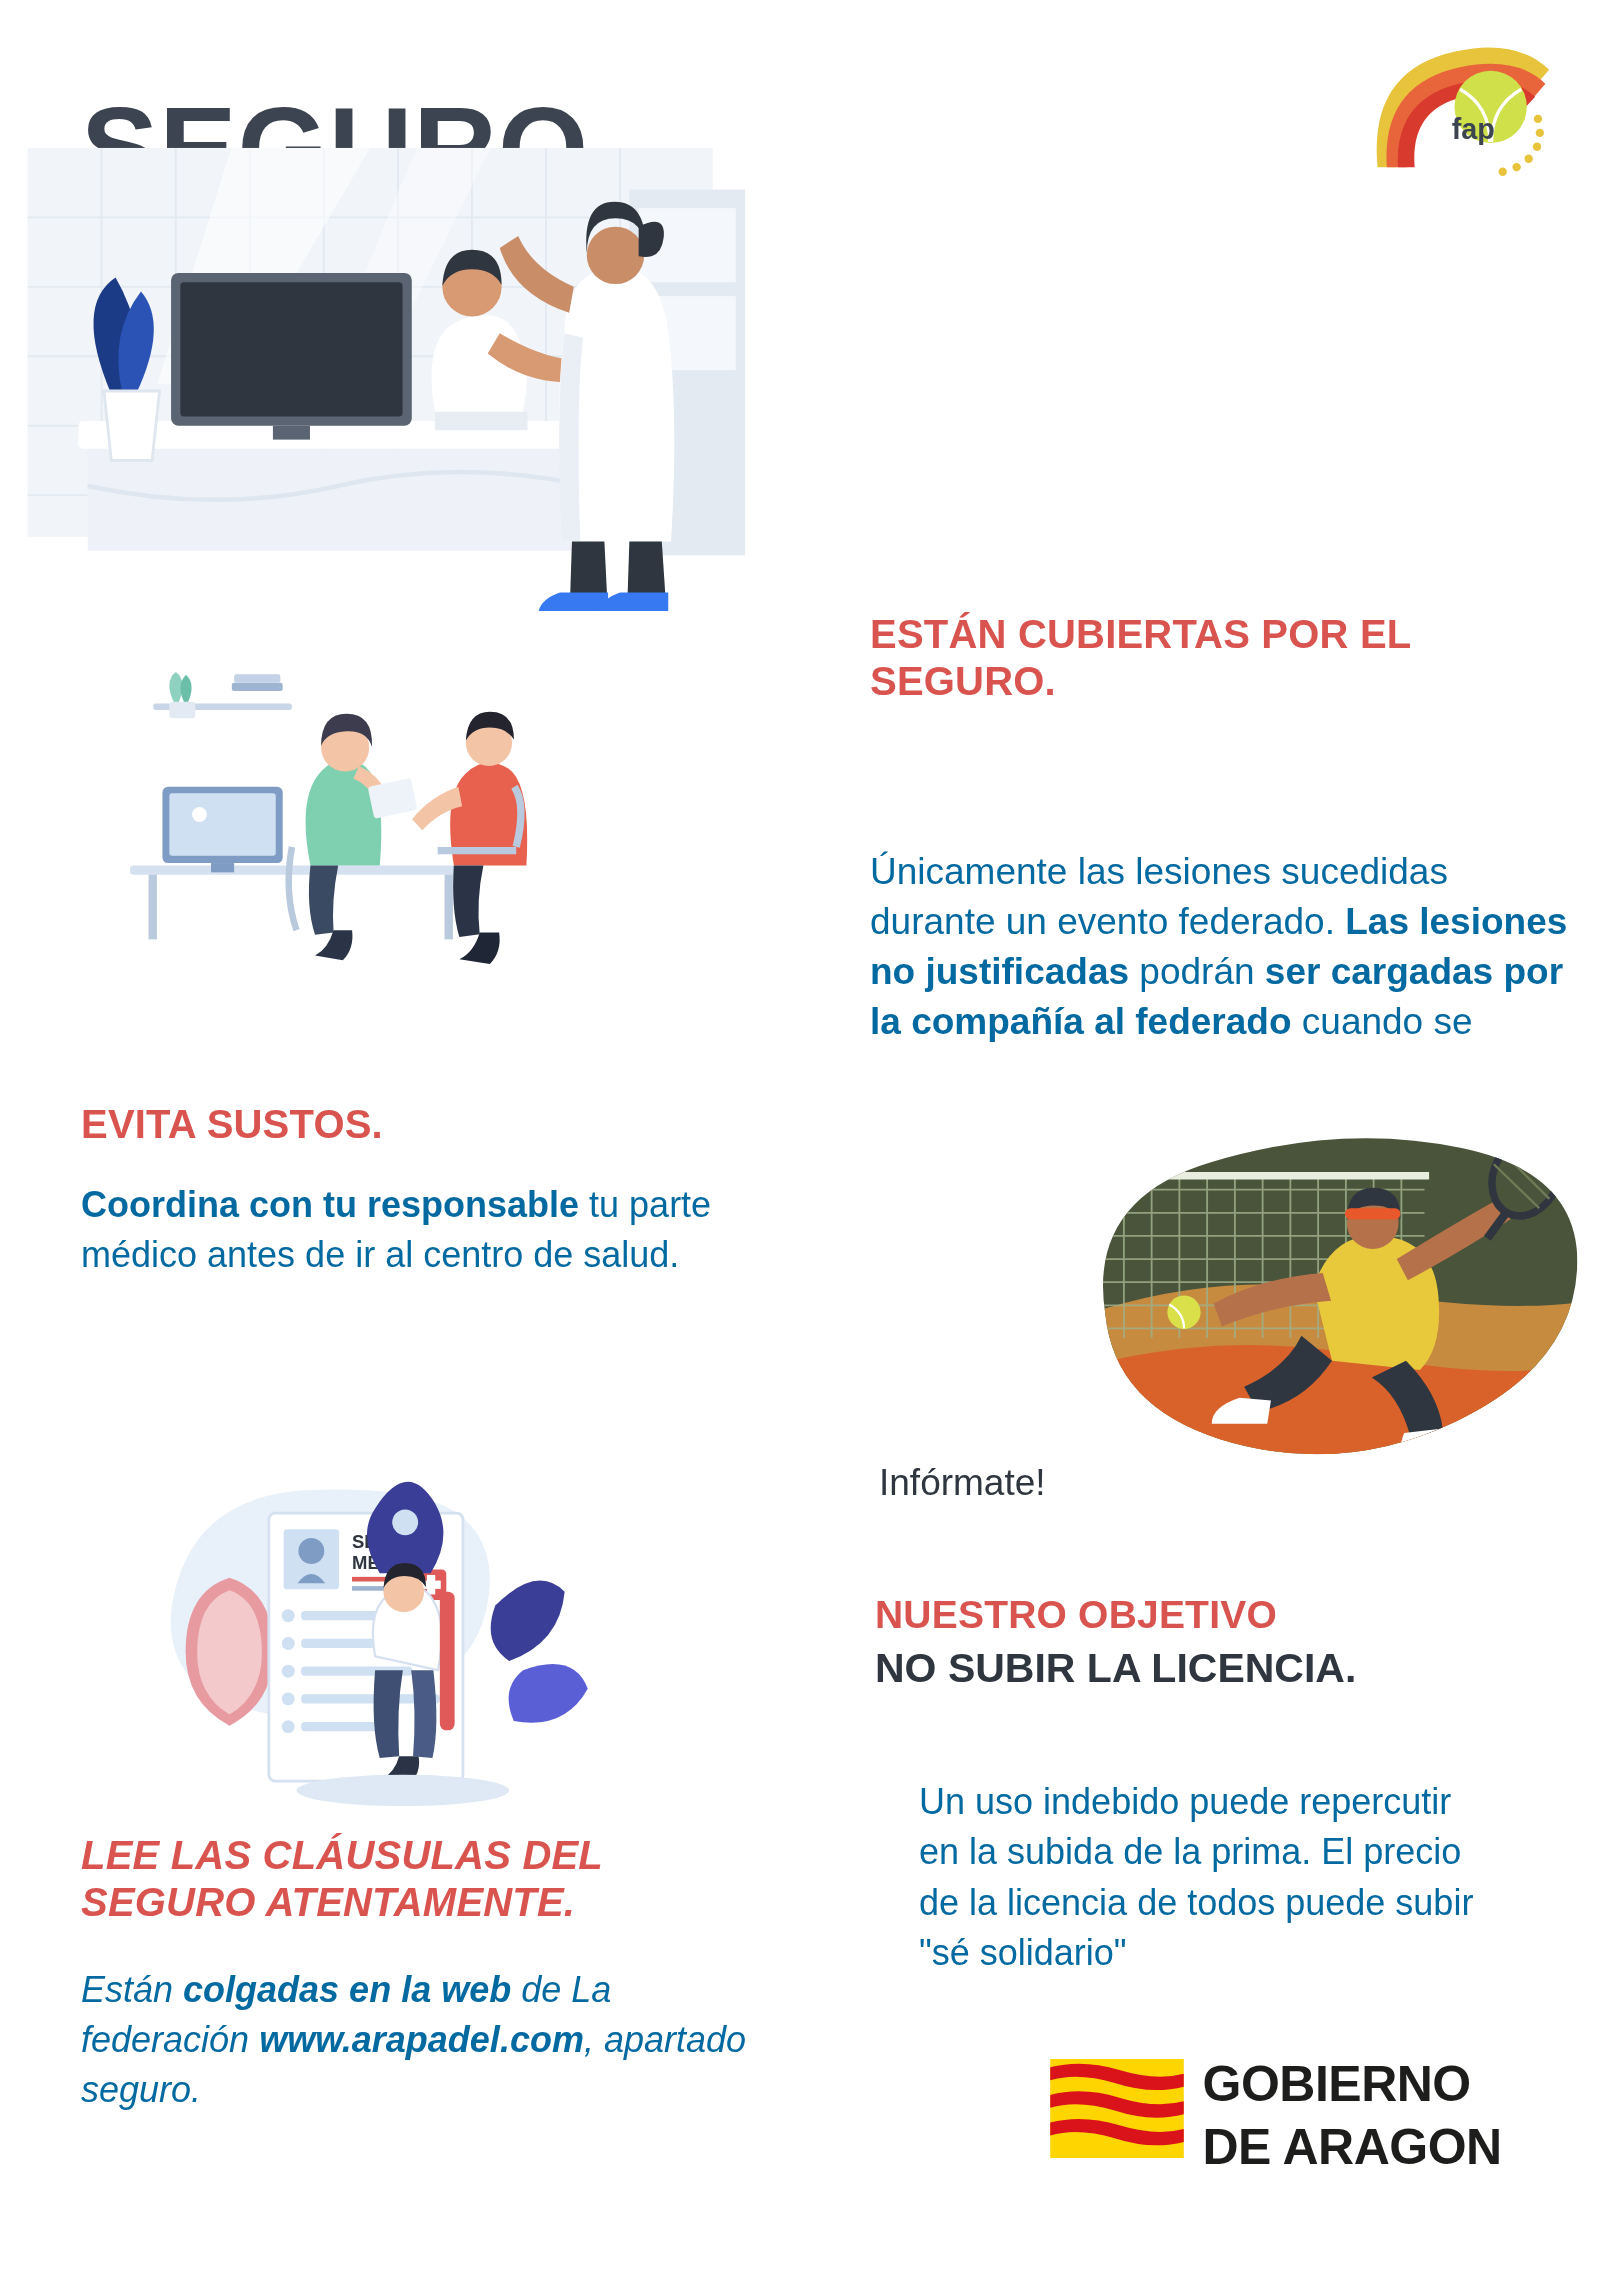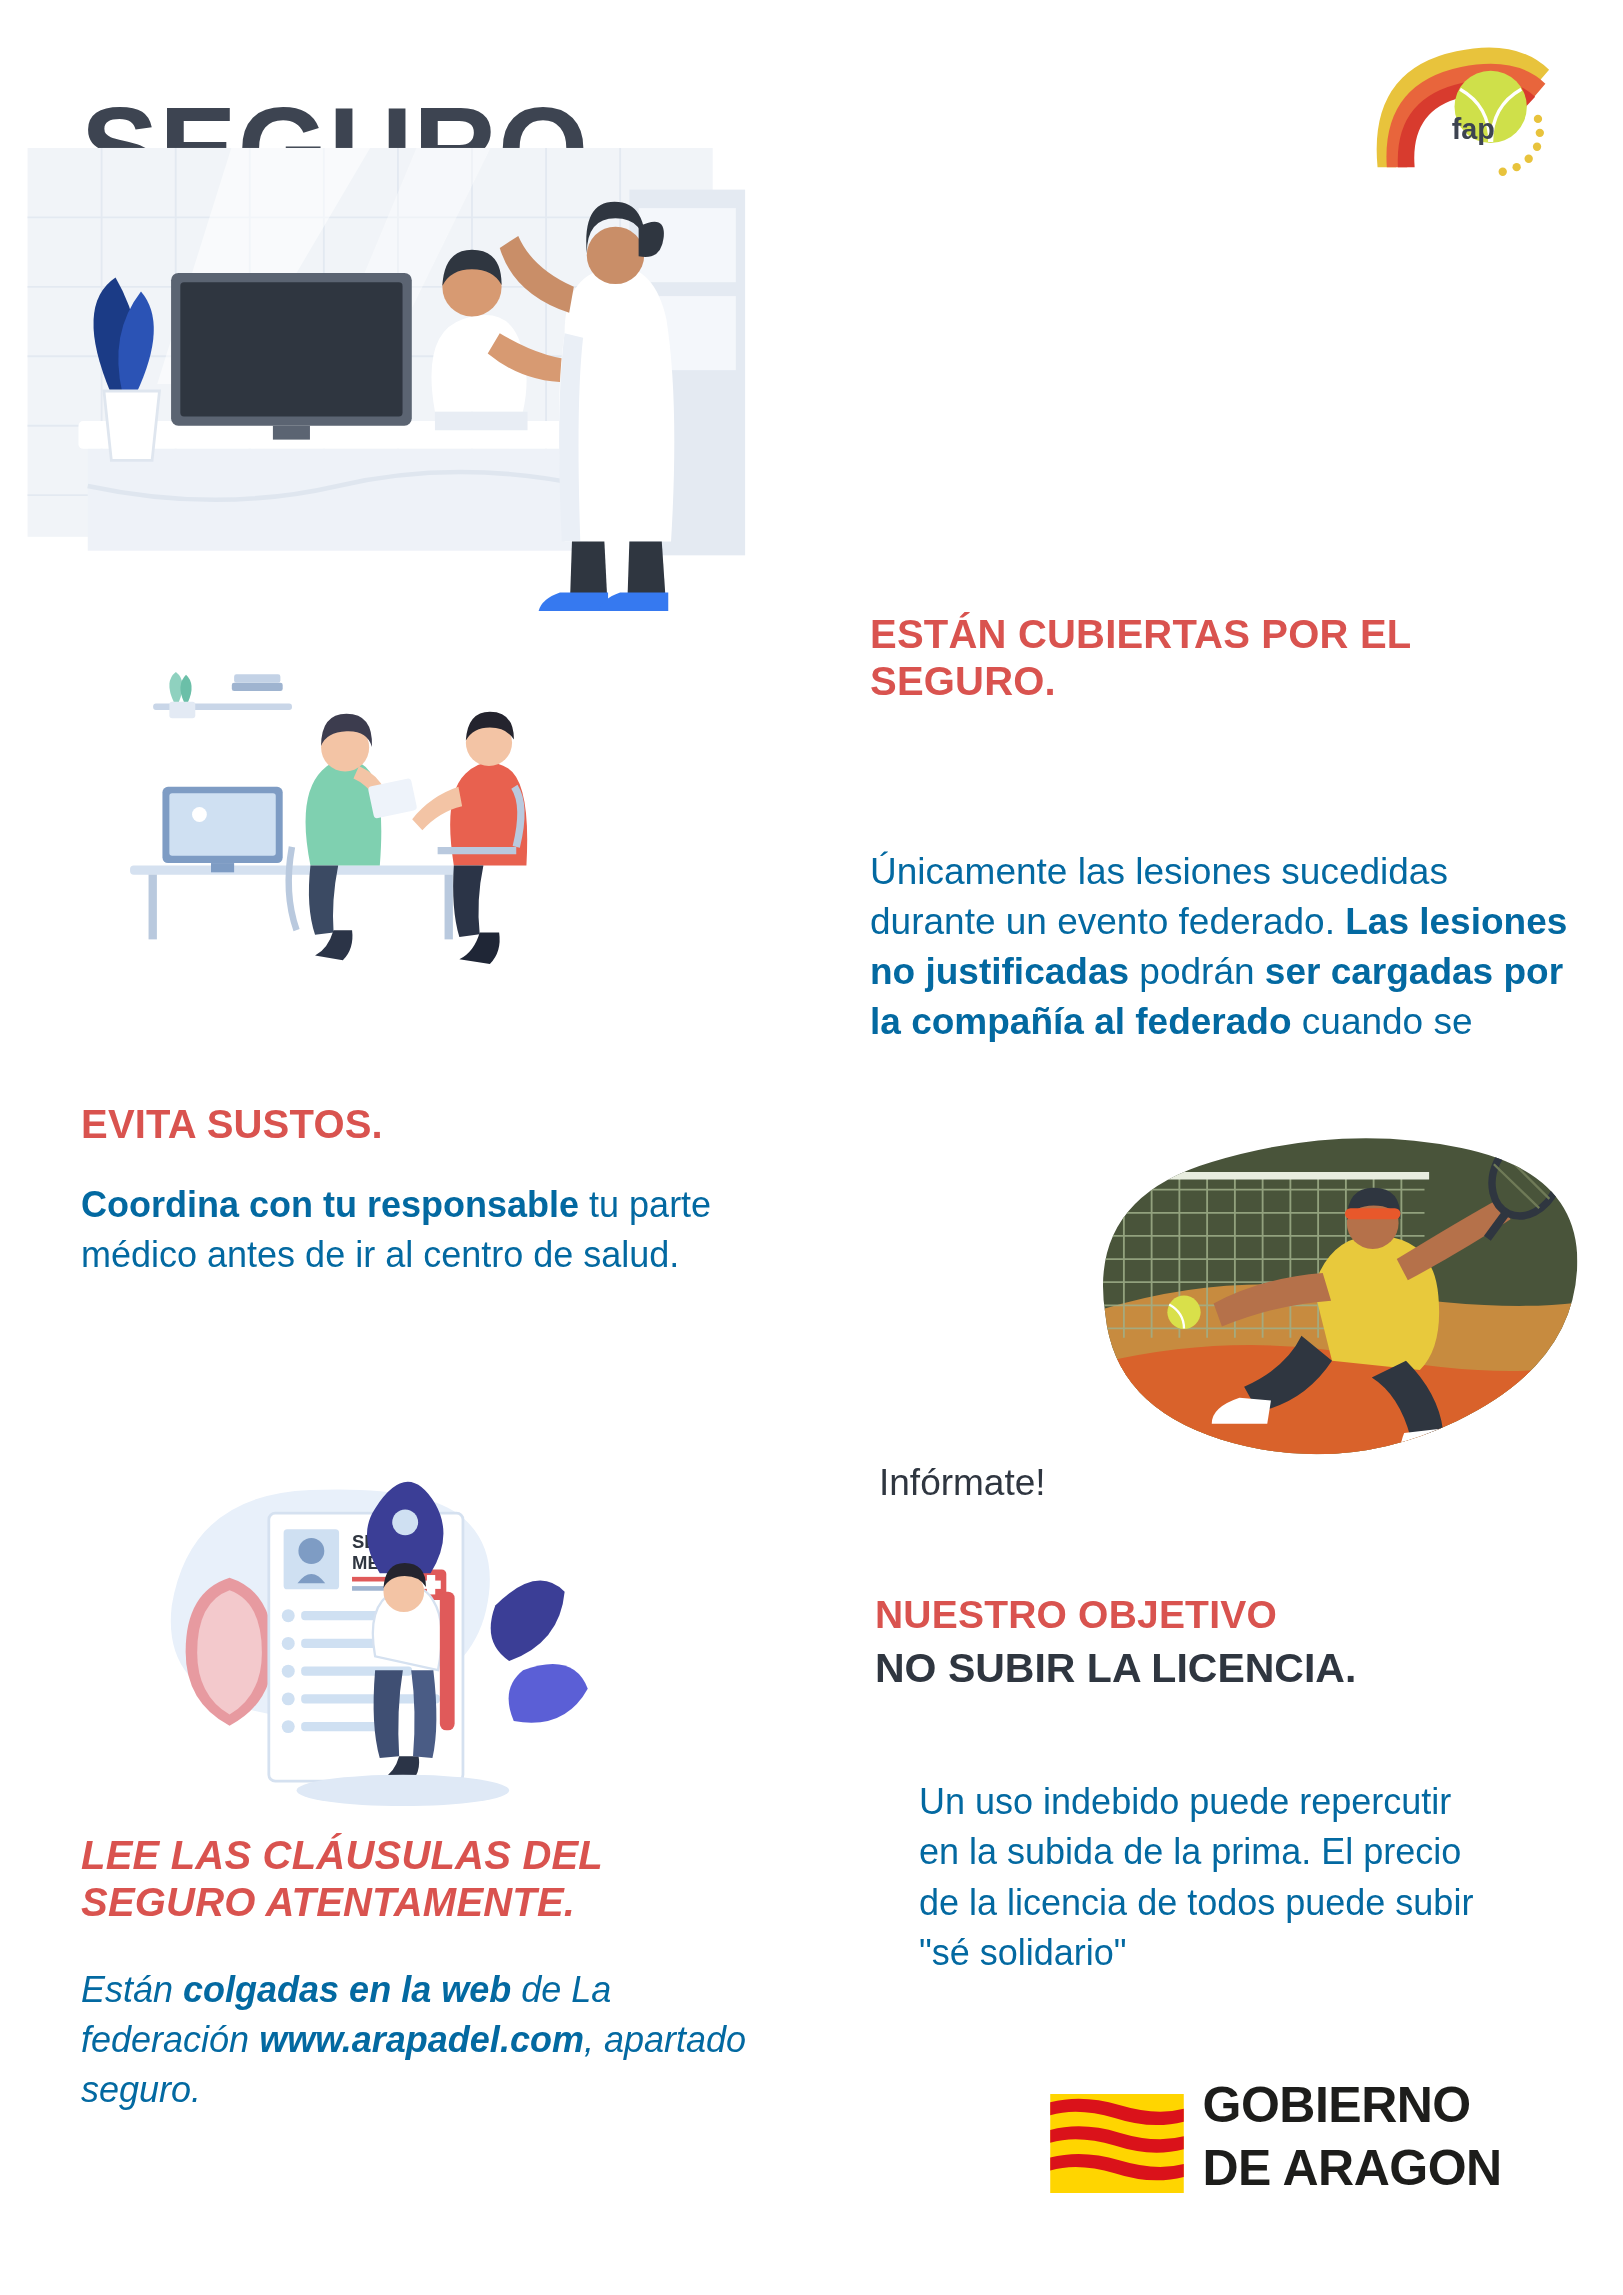--- a/index.html
+++ b/index.html
@@ -173,21 +173,21 @@
   .blk-uso .body-text { font-size: 36px; line-height: 1.40; }
 
   
   .gob-logo {
     position: absolute;
     left: 1050px;
     top: 2059px;
     width: 490px;
     height: 134px;
     display: flex;
-    align-items: flex-end;
+    align-items: flex-start;
   }
   .gob-flag {
     width: 134px;
     height: 99px;
     position: relative;
     overflow: hidden;
     flex: none;
   }
   .gob-words {
     margin-left: 18.5px;

